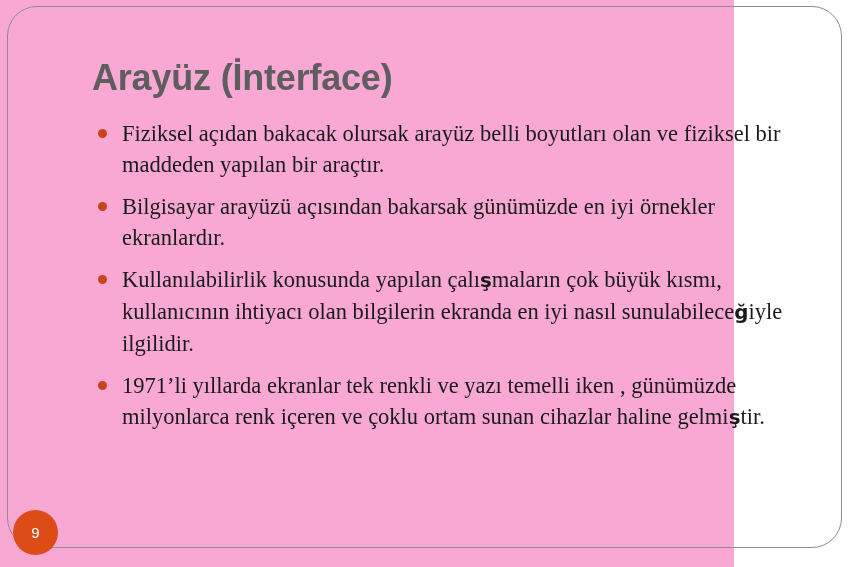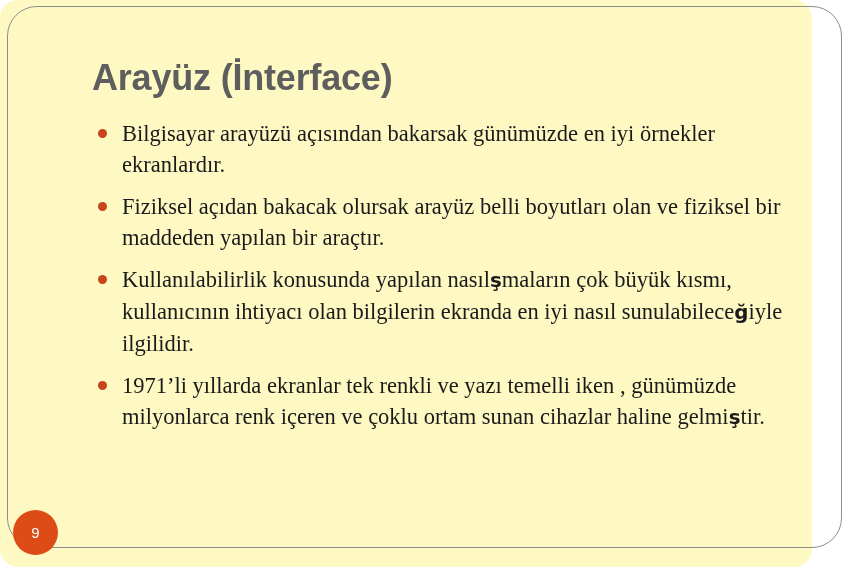--- a/index.html
+++ b/index.html
@@ -9,24 +9,23 @@
   }
   body {
     width: 850px;
     height: 567px;
     overflow: hidden;
     font-family: "Liberation Serif", "DejaVu Serif", serif;
   }
 
   .slide {
     position: relative;
-    width: 812px;
+    width: 734px;
     height: 567px;
-    background: #fef9c3;
-    border-radius: 18px;
+    background: #f9a8d4;
   }
 
   
   .slide-frame {
     position: absolute;
     left: 7px;
     top: 6px;
     width: 835px;
     height: 542px;
     box-sizing: border-box;
@@ -107,31 +106,31 @@
 <div class="slide">
 
   <div class="slide-frame"></div>
 
   <div class="slide-title">Arayüz (İnterface)</div>
 
   <ul class="bullet-list">
 
     <li class="bullet-item">
       <span class="bullet-marker"></span>
+      <span>Fiziksel açıdan bakacak olursak  arayüz belli boyutları olan ve fiziksel bir maddeden yapılan bir araçtır.</span>
+    </li>
+
+    <li class="bullet-item">
+      <span class="bullet-marker"></span>
       <span>Bilgisayar arayüzü açısından bakarsak  günümüzde en iyi örnekler ekranlardır.</span>
     </li>
 
     <li class="bullet-item">
       <span class="bullet-marker"></span>
-      <span>Fiziksel açıdan bakacak olursak  arayüz belli boyutları olan ve fiziksel bir maddeden yapılan bir araçtır.</span>
-    </li>
-
-    <li class="bullet-item">
-      <span class="bullet-marker"></span>
-      <span>Kullanılabilirlik  konusunda yapılan  nasıl</span><span class="alt-glyph">ş</span><span>maların çok büyük kısmı, kullanıcının ihtiyacı olan bilgilerin ekranda en iyi nasıl sunulabilece</span><span class="alt-glyph">ğ</span><span>iyle ilgilidir.</span>
+      <span>Kullanılabilirlik  konusunda yapılan  çalı</span><span class="alt-glyph">ş</span><span>maların çok büyük kısmı, kullanıcının ihtiyacı olan bilgilerin ekranda en iyi nasıl sunulabilece</span><span class="alt-glyph">ğ</span><span>iyle ilgilidir.</span>
     </li>
 
     <li class="bullet-item">
       <span class="bullet-marker"></span>
       <span>1971’li yıllarda ekranlar  tek renkli ve yazı temelli iken , günümüzde milyonlarca renk içeren ve çoklu ortam sunan cihazlar haline gelmi</span><span class="alt-glyph">ş</span><span>tir.</span>
     </li>
 
   </ul>
 
   <div class="page-badge">

